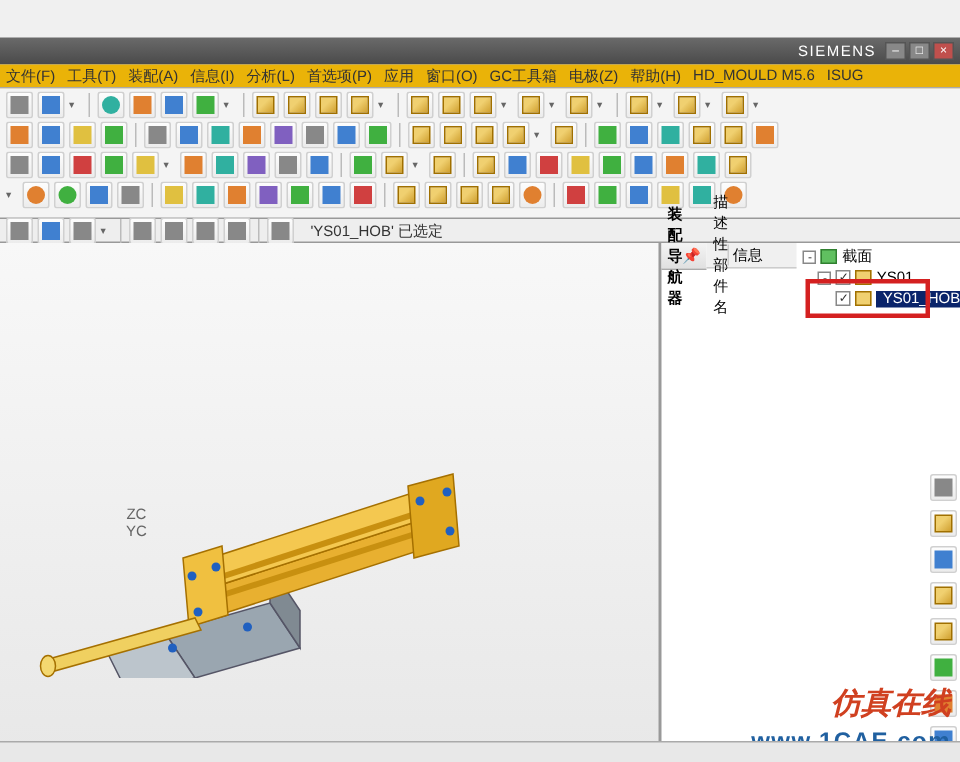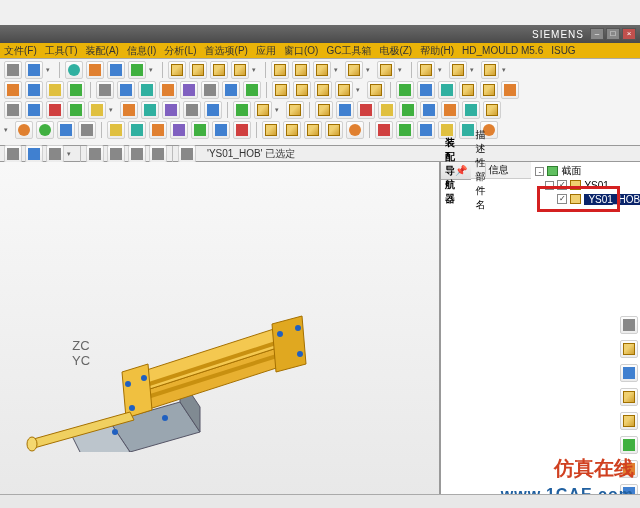--- a/index.html
+++ b/index.html
@@ -32,22 +32,22 @@
   .ic-purp { background: #8060c0; }
   .ic-round { border-radius: 50%; }
   
   .infobar { height: 16px; background: #eee; border-bottom: 1px solid #999; display: flex; align-items: center; gap: 3px; padding: 0 4px; font-size: 10px; }
   .infobar .msg { margin-left: 8px; color: #333; }
   
   .workspace { position: relative; display: flex; height: 340px; }
   .viewport { flex: 1; background: linear-gradient(#f8f8f8,#e8e8e8); position: relative; overflow: hidden; border-right: 1px solid #999; }
   .watermark { position: absolute; top: 86px; left: 140px; font-size: 26px; color: #d0d0d0; font-weight: bold; letter-spacing: 2px; pointer-events: none; }
   .watermark-url { position: absolute; bottom: 4px; right: 6px; font-size: 16px; color: #2060a0; font-weight: bold; letter-spacing: 1px; pointer-events: none; }
-  .watermark-cn { position: absolute; bottom: 26px; right: 6px; font-size: 20px; color: #d04020; font-weight: bold; pointer-events: none; }
-  .triad { position: absolute; top: 176px; left: 72px; font-size: 13px; color: #666; text-align: center; }
+  .watermark-cn { position: absolute; bottom: 26px; right: 6px; font-size: 20px; color: #d04020; font-weight: bold; font-style: italic; pointer-events: none; }
+  .triad { position: absolute; top: 176px; left: 84px; font-size: 10px; color: #666; text-align: center; }
   .triad span { display:block; }
   
   .model { position: absolute; top: 130px; left: 10px; width: 320px; height: 160px; pointer-events: none; }
   
   .nav-panel { width: 200px; background: #fff; border-left: 1px solid #999; display: flex; }
   .nav-title { height: 18px; background: linear-gradient(#f4f4f4,#e0e0e0); border-bottom: 1px solid #aaa; display: flex; align-items: center; padding: 0 4px; font-size: 10px; font-weight: bold; }
   .nav-title .pin { margin-left: auto; font-size: 10px; color: #666; }
   .nav-head { height: 17px; background: #f0f0f0; border-bottom: 1px solid #ccc; display: flex; align-items: center; font-size: 10px; }
   .nav-head .col1 { flex: 1; padding-left: 4px; }
   .nav-head .col2 { width: 46px; border-left: 1px solid #ccc; padding-left: 2px; }

